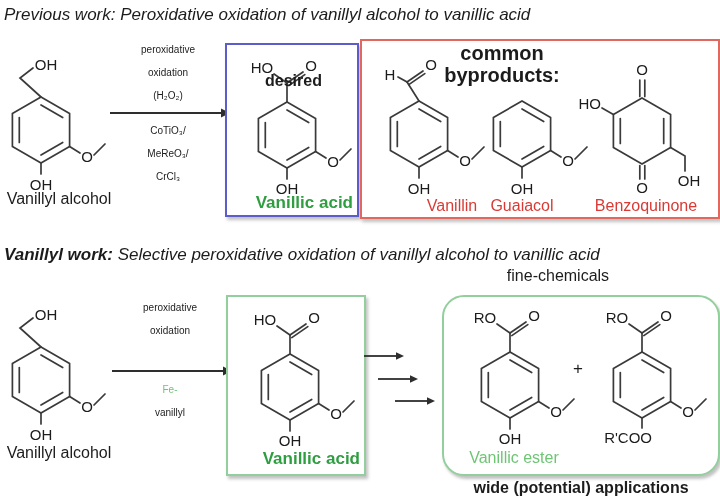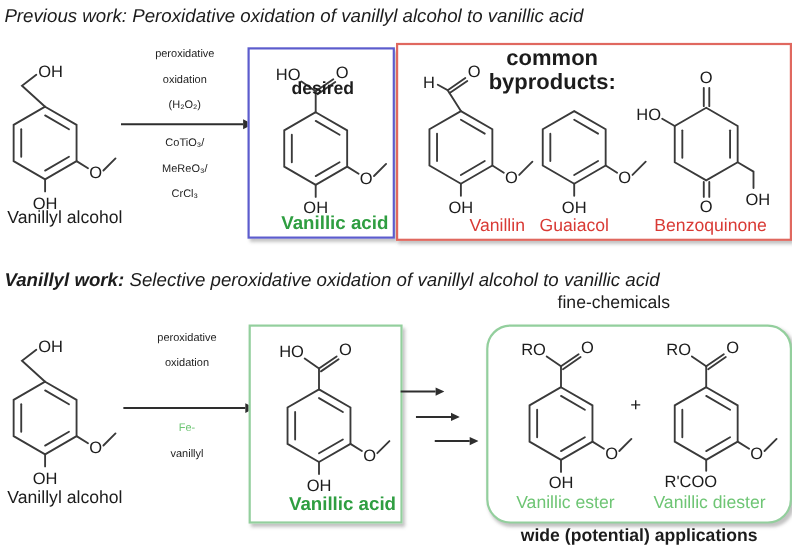--- a/index.html
+++ b/index.html
@@ -245,18 +245,17 @@
       <text class="atom" x="35" y="26" text-anchor="middle">RO</text>
       <path class="bond" d="M60,36 L76,25"></path>
       <path class="bond" d="M61.8,38.6 L77.8,27.6"></path>
       <text class="atom" x="84" y="24" text-anchor="middle">O</text>
       <path class="bond" d="M88.6,104.5 L99,111"></path>
       <text class="atom" x="106" y="120" text-anchor="middle">O</text>
       <path class="bond" d="M113,113 L124,102"></path>
       <path class="bond" d="M60,121 L60,131"></path>
       <text class="atom" x="70" y="146" text-anchor="end">R'COO</text>
     </svg>
-    <div class="abs green-light center" style="left:132px;top:152px;width:138px;">Vanillic diester</div>
   </div>
 
   <div class="abs center bold" style="left:440px;top:479px;width:282px;font-size:16px;">wide (potential) applications</div>
 
 </div>
 
 </body></html>

